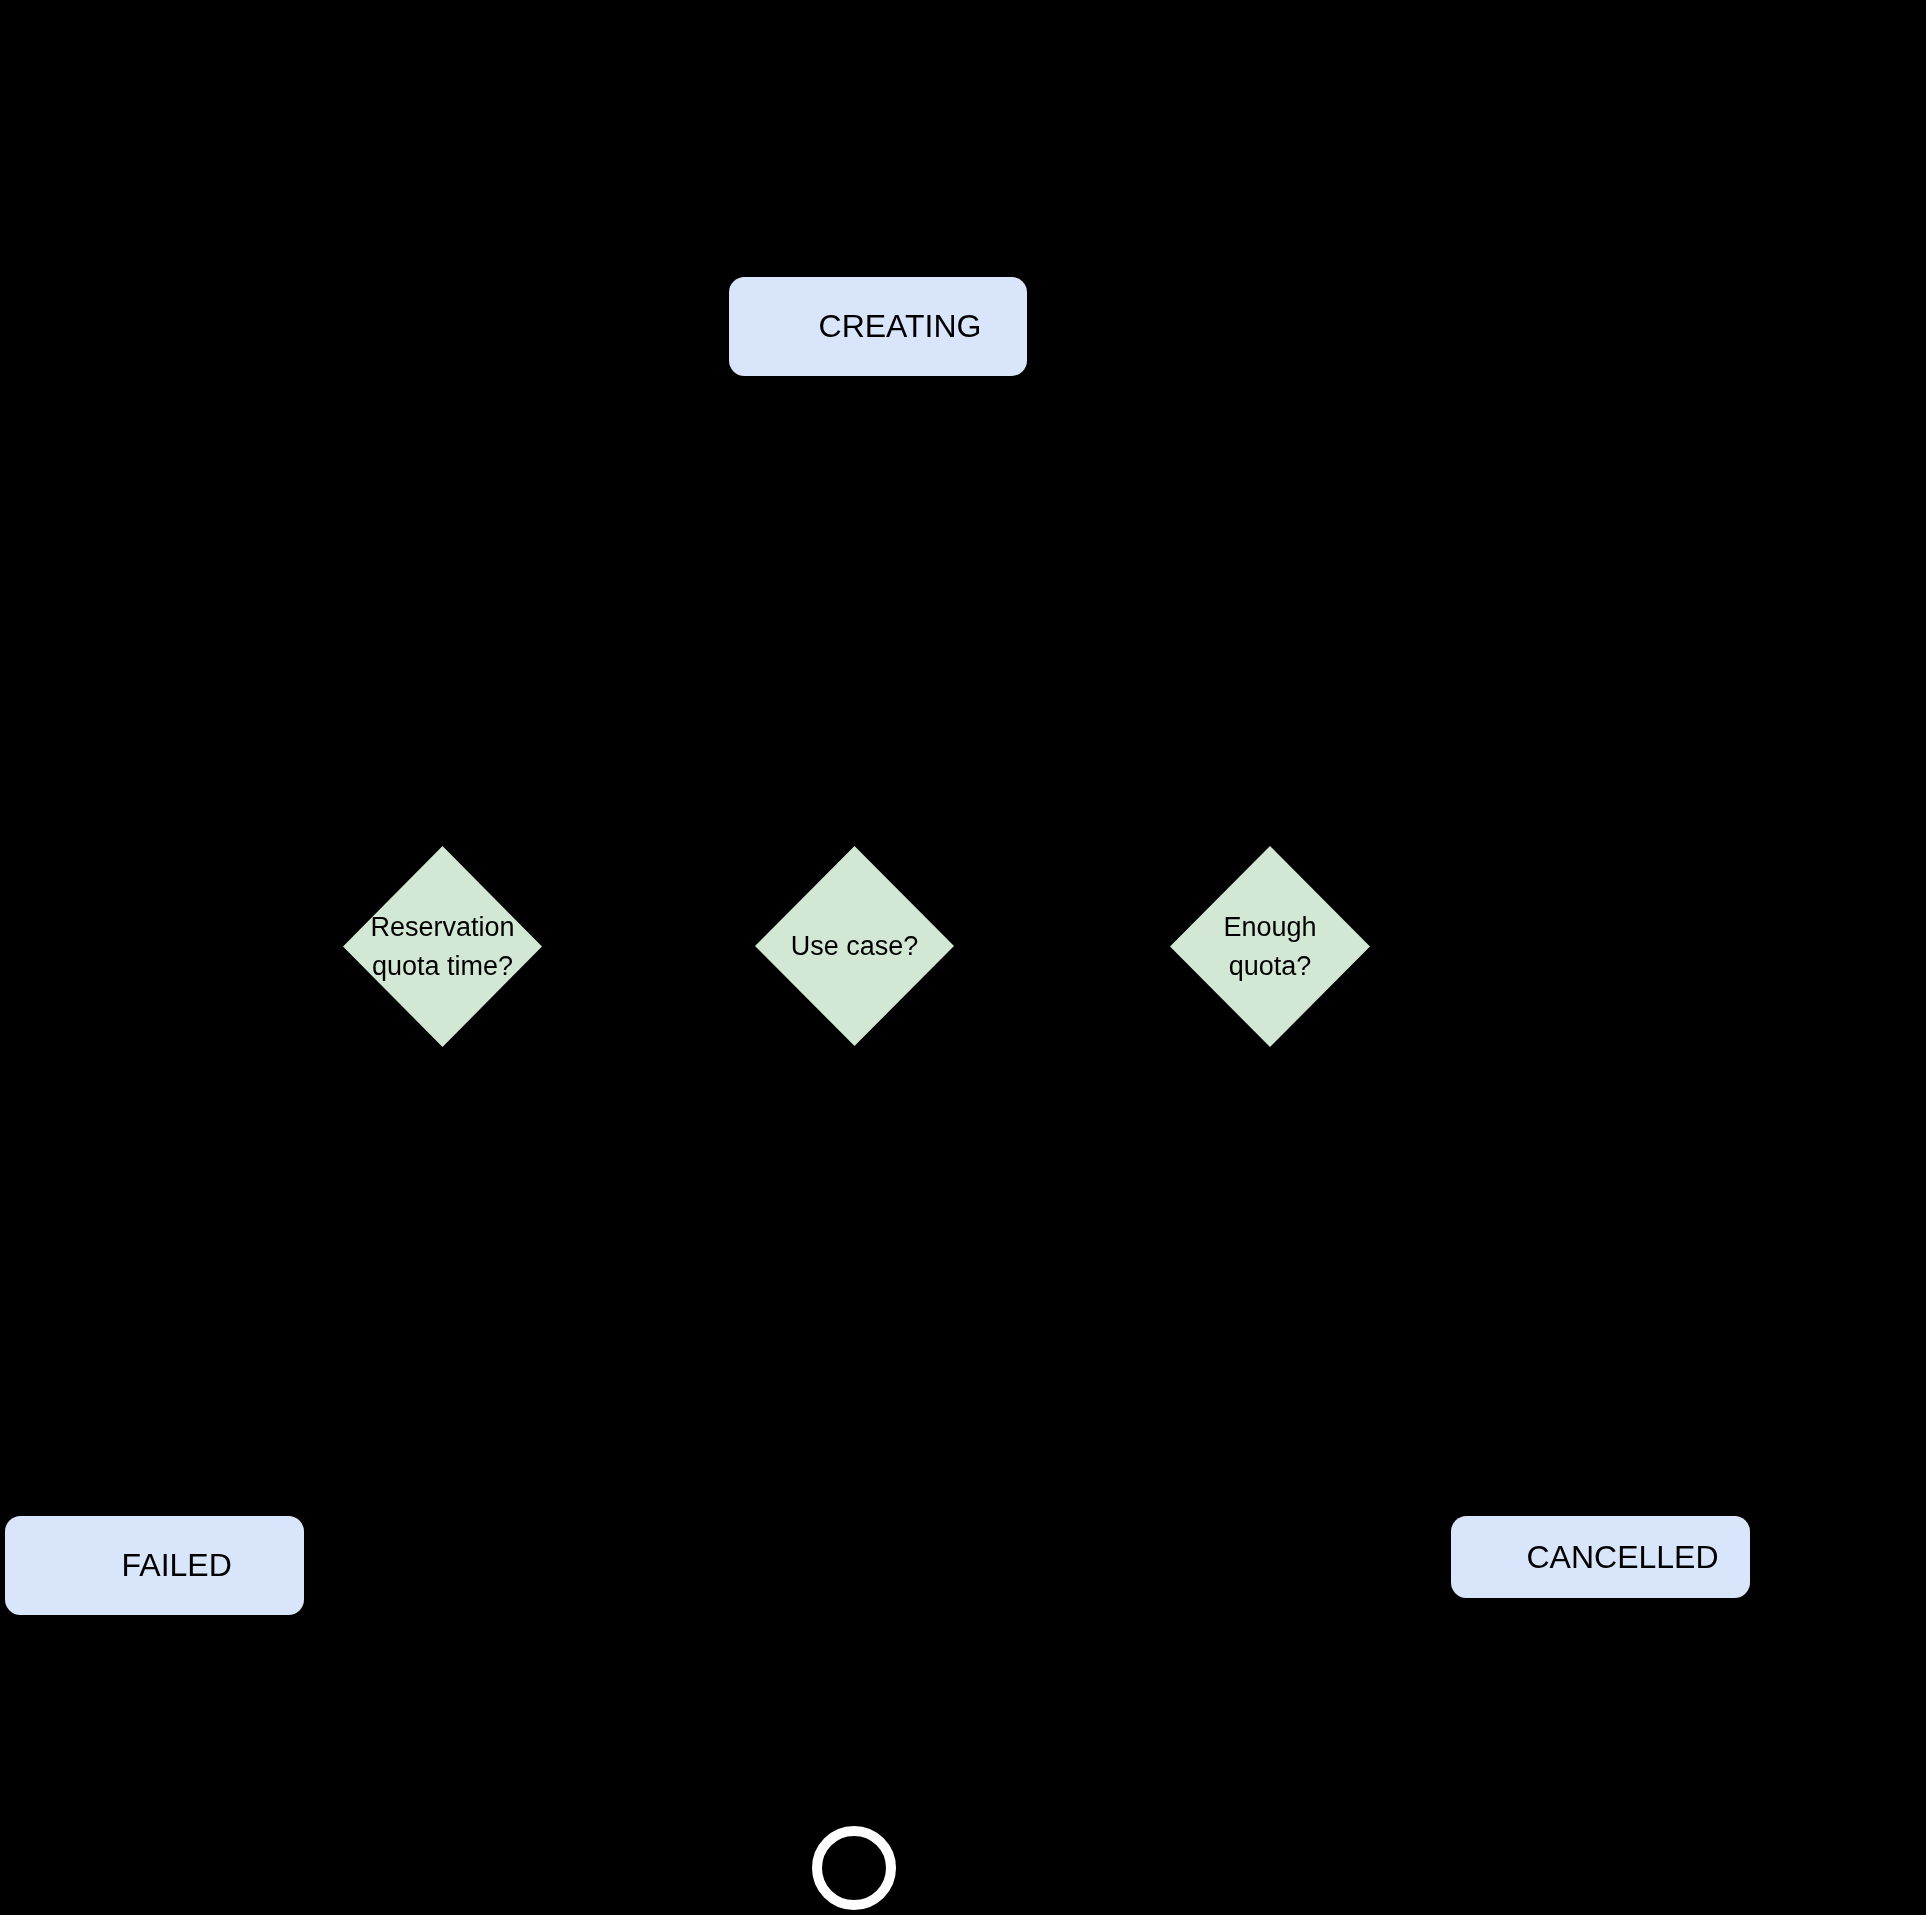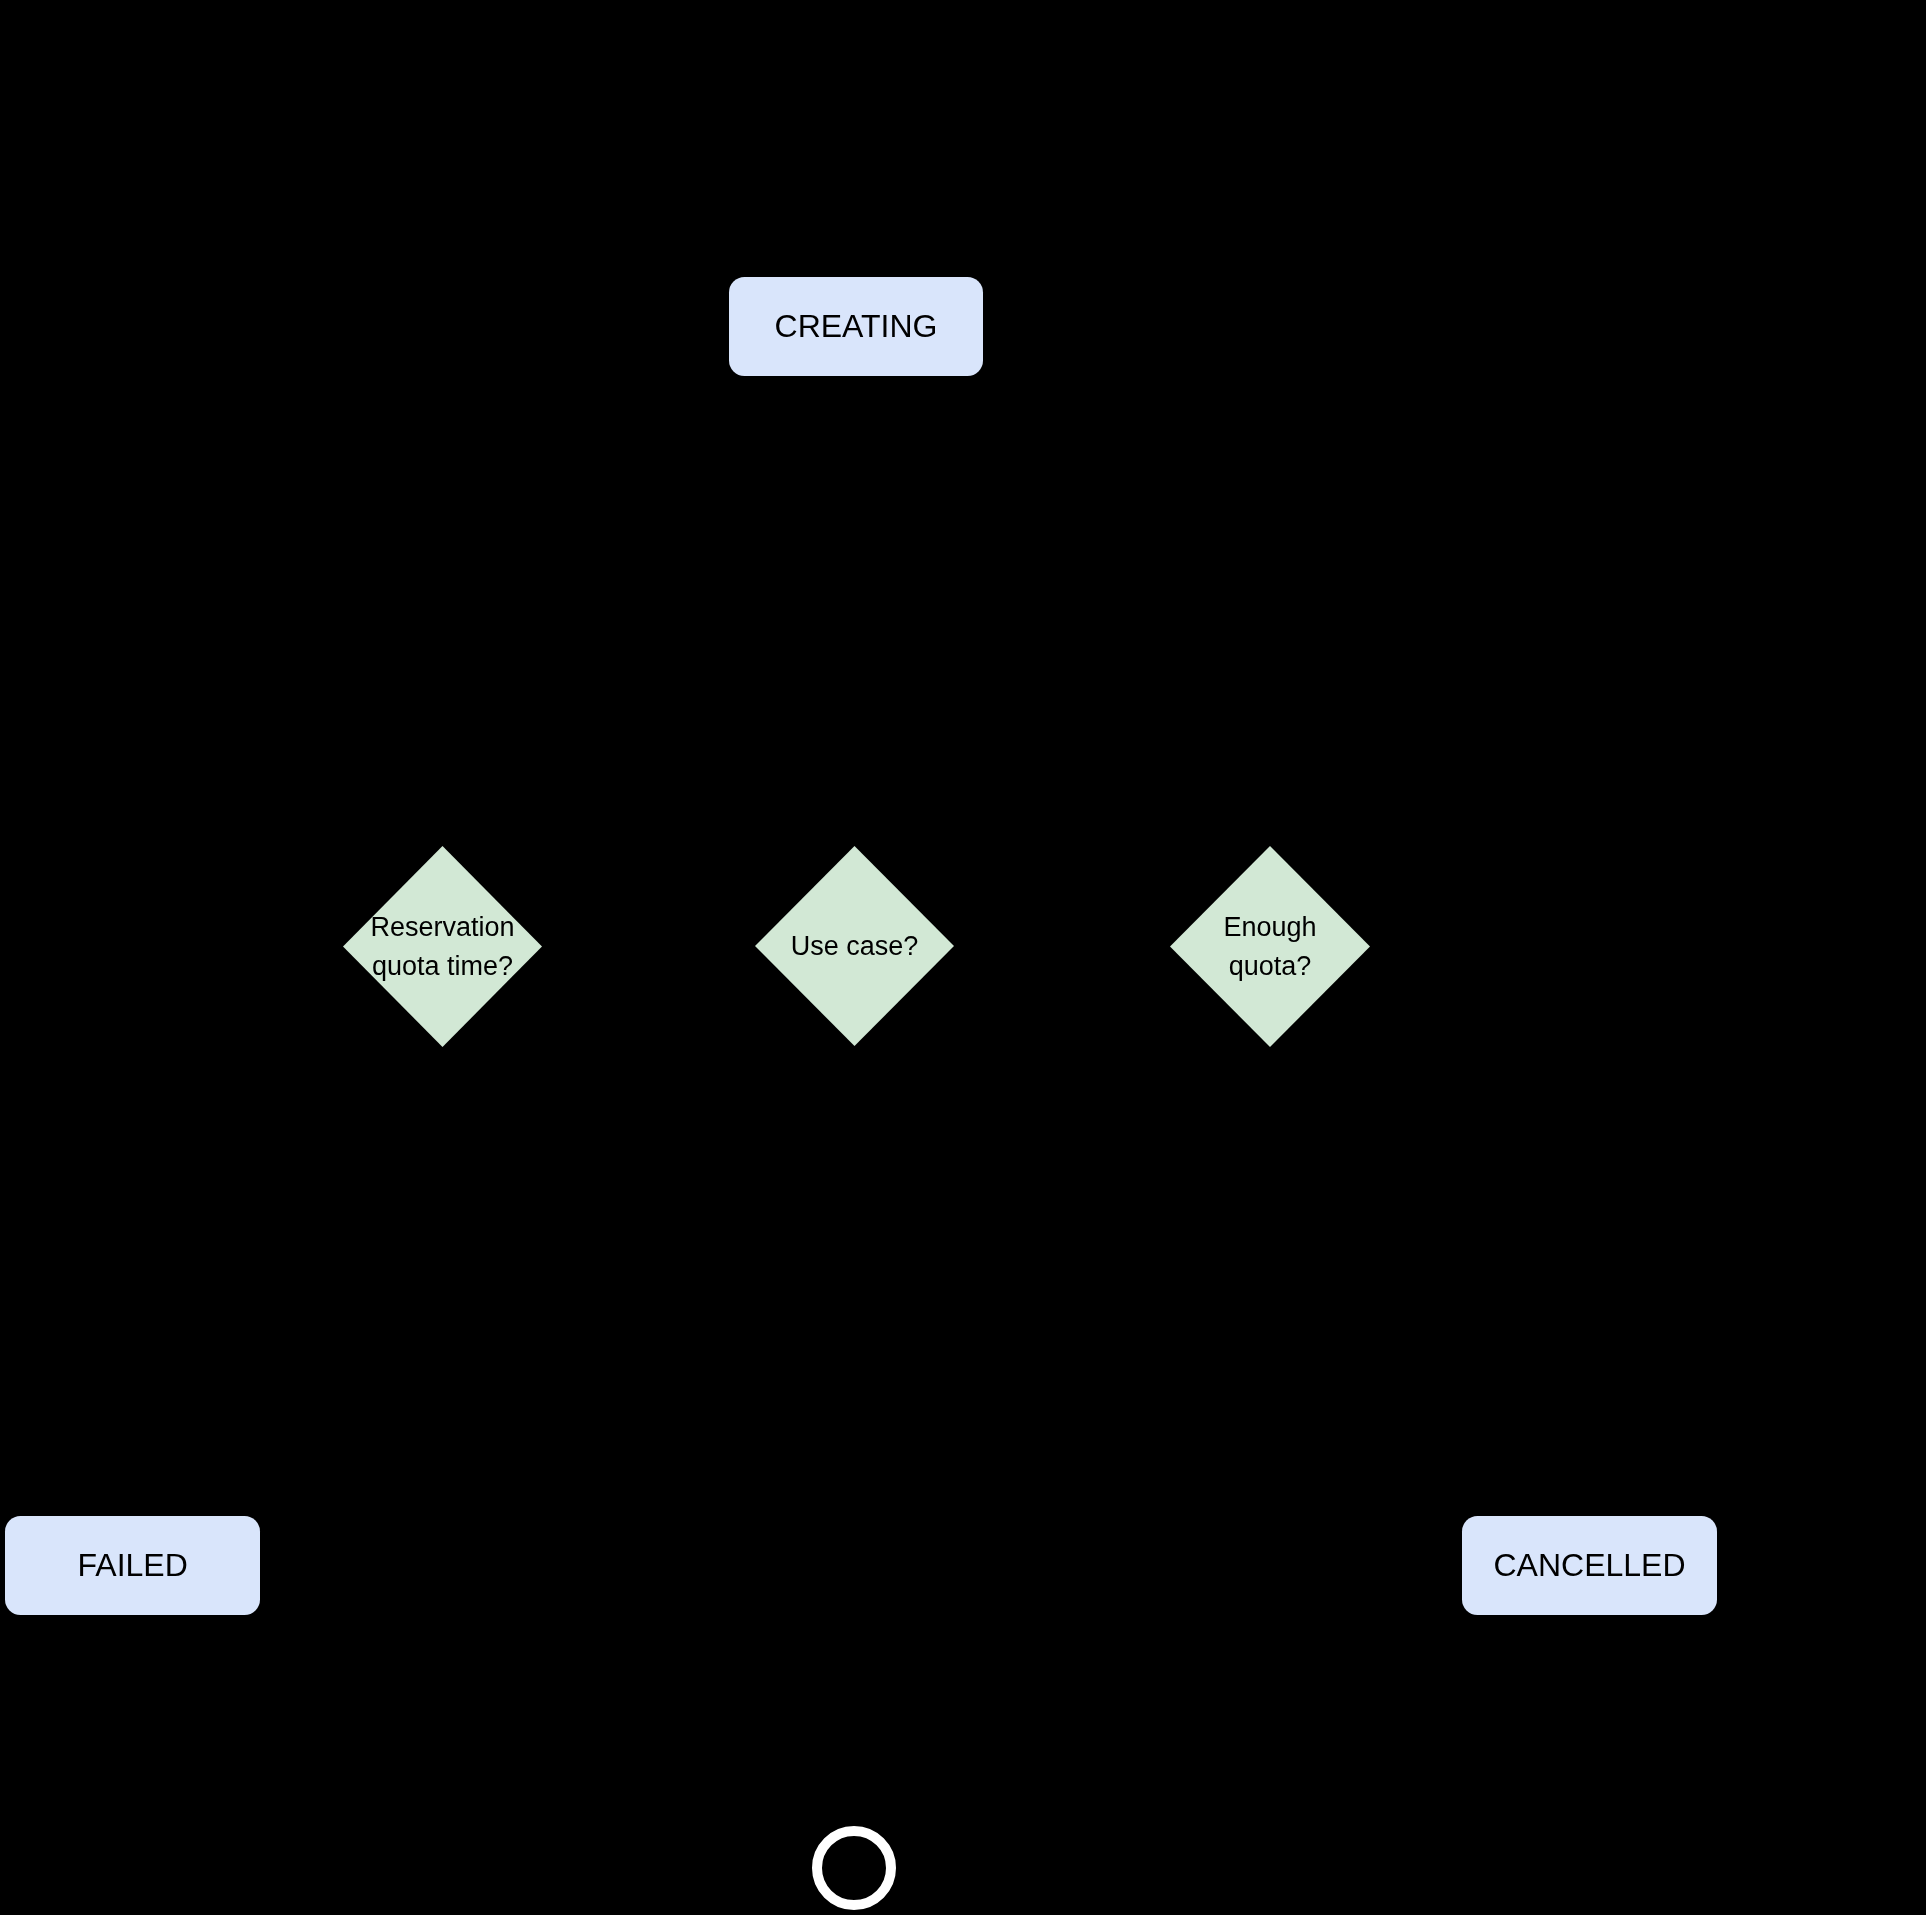--- a/index.html
+++ b/index.html
@@ -23,20 +23,21 @@
       position: absolute;
       background: var(--state-fill, #d9e5fb);
       border-radius: 15.5px;
       display: flex;
       align-items: center;
       justify-content: center;
       color: var(--text, #000000);
       font-size: 32px;
       letter-spacing: 0px;
       white-space: nowrap;
+      padding-left: 44px;
     }
     .decision {
       position: absolute;
       background: var(--decision-fill, #d2e8d5);
       clip-path: polygon(50% 0, 100% 50%, 50% 100%, 0 50%);
       display: flex;
       align-items: center;
       justify-content: center;
       color: var(--text, #000000);
       font-size: 27px;
@@ -82,20 +83,20 @@
       <div>quota?</div>
     </div>
   </div>
 
 
   <div class="state" style="left:5.2px; top:1516px; width:255px; height:99px;">
     <span>FAILED</span>
   </div>
 
 
-  <div class="state" style="left:1451px; top:1516px; width:255px; height:99px;margin-left:11px;">
+  <div class="state" style="left:1451px; top:1516px; width:255px; height:82px;">
     <span>CANCELLED</span>
   </div>
 
   <div class="end-ring" style="left:812px; top:1826px;"></div>
 
 </div>
 
 
 </body></html>

